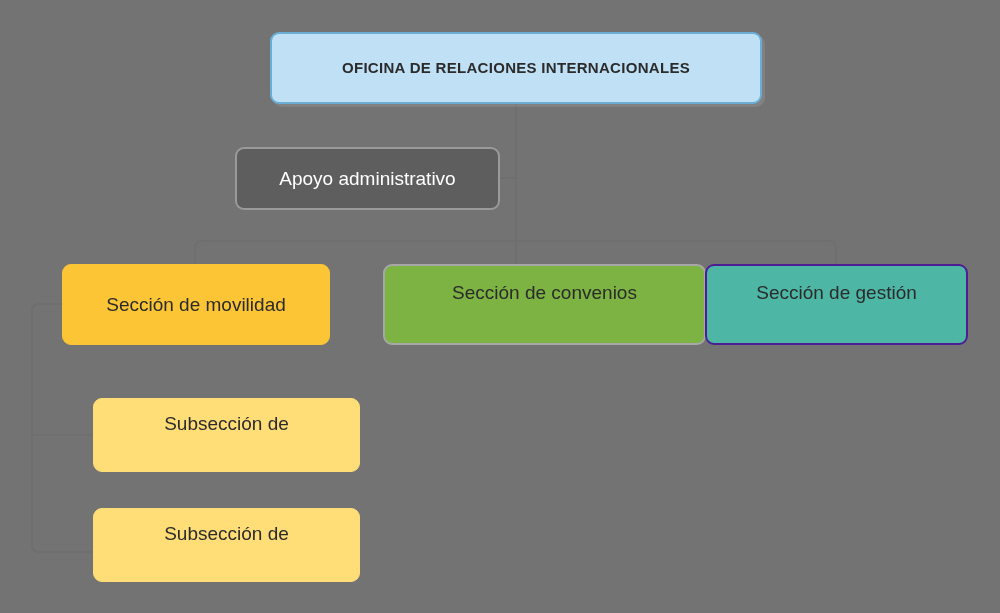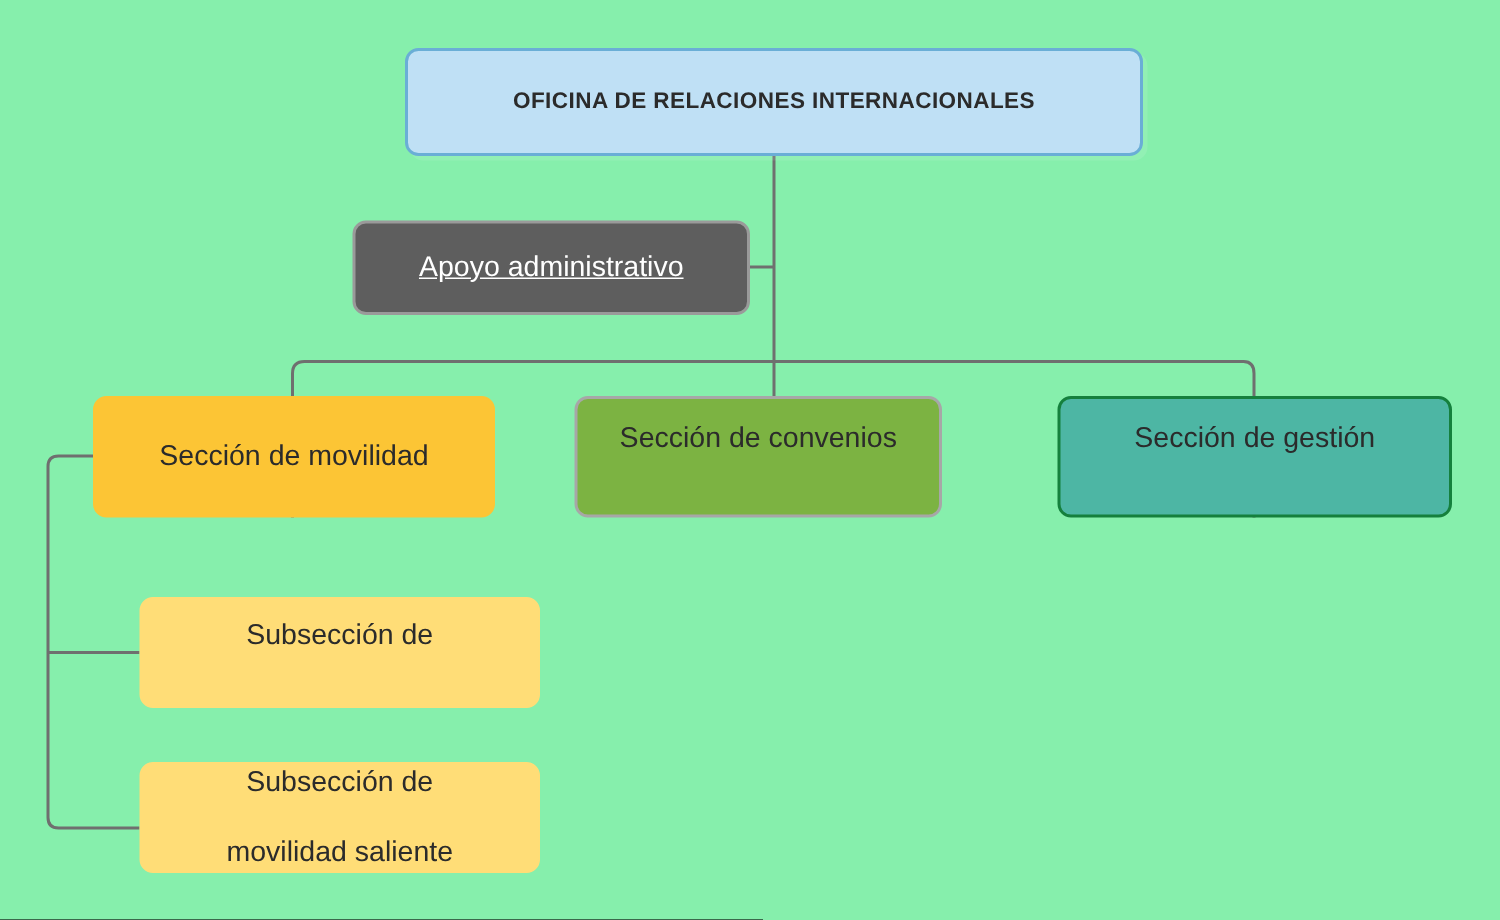--- a/index.html
+++ b/index.html
@@ -1,20 +1,20 @@
 <!DOCTYPE html>
 <html><head>
 <meta charset="utf-8">
 <title>Organigrama — Oficina de Relaciones Internacionales</title>
 <style>
   html,body{margin:0;padding:0;background:#000;}
   #stage{
     position:relative;
     width:1000px;height:613px;
-    background:#86efac;
+    background:#737373;
     overflow:hidden;
     font-family:"Liberation Sans", sans-serif;
   }
   #wires{position:absolute;left:0;top:0;width:1000px;height:613px;}
 
   .node{
     position:absolute;
     box-sizing:border-box;
     display:flex;
     align-items:center;
@@ -38,42 +38,41 @@
     box-shadow:3px 3px 0 rgba(255,255,255,.10);
   }
 
   
   #n-apoyo{
     left:235px;top:147px;width:265px;height:63px;
     background:#5e5e5e;
     border:2px solid #9a9a9a;
     color:#ffffff;
     font-size:19px;
-    text-decoration:underline;
   }
 
   
   #n-movilidad{
     left:62px;top:264px;width:268px;height:81px;
     background:#fcc535;
     border:1px solid #fcc535;
     color:#2b2b2b;
     font-size:19px;
   }
   #n-convenios{
-    left:383px;top:264px;width:245px;height:81px;
+    left:383px;top:264px;width:323px;height:81px;
     background:#7cb342;
     border:2px solid #a7a7a7;
     color:#2b2b2b;
     font-size:19px;
   }
   #n-gestion{
     left:705px;top:264px;width:263px;height:81px;
     background:#4db6a4;
-    border:2px solid #15803d;
+    border:2px solid #4c1d95;
     color:#2b2b2b;
     font-size:19px;
   }
 
   
   #n-entrante{
     left:93px;top:398px;width:267px;height:74px;
     background:#ffdd77;
     border:1px solid #ffdd77;
     color:#2b2b2b;
@@ -134,17 +133,16 @@
 
   <div class="node" id="n-entrante">
     <span>
       <span>Subsección de</span><br>
     </span>
   </div>
 
   <div class="node" id="n-saliente">
     <span>
       <span>Subsección de</span><br>
-      <span>movilidad saliente</span>
     </span>
   </div>
 
 </div>
 
 </body></html>

